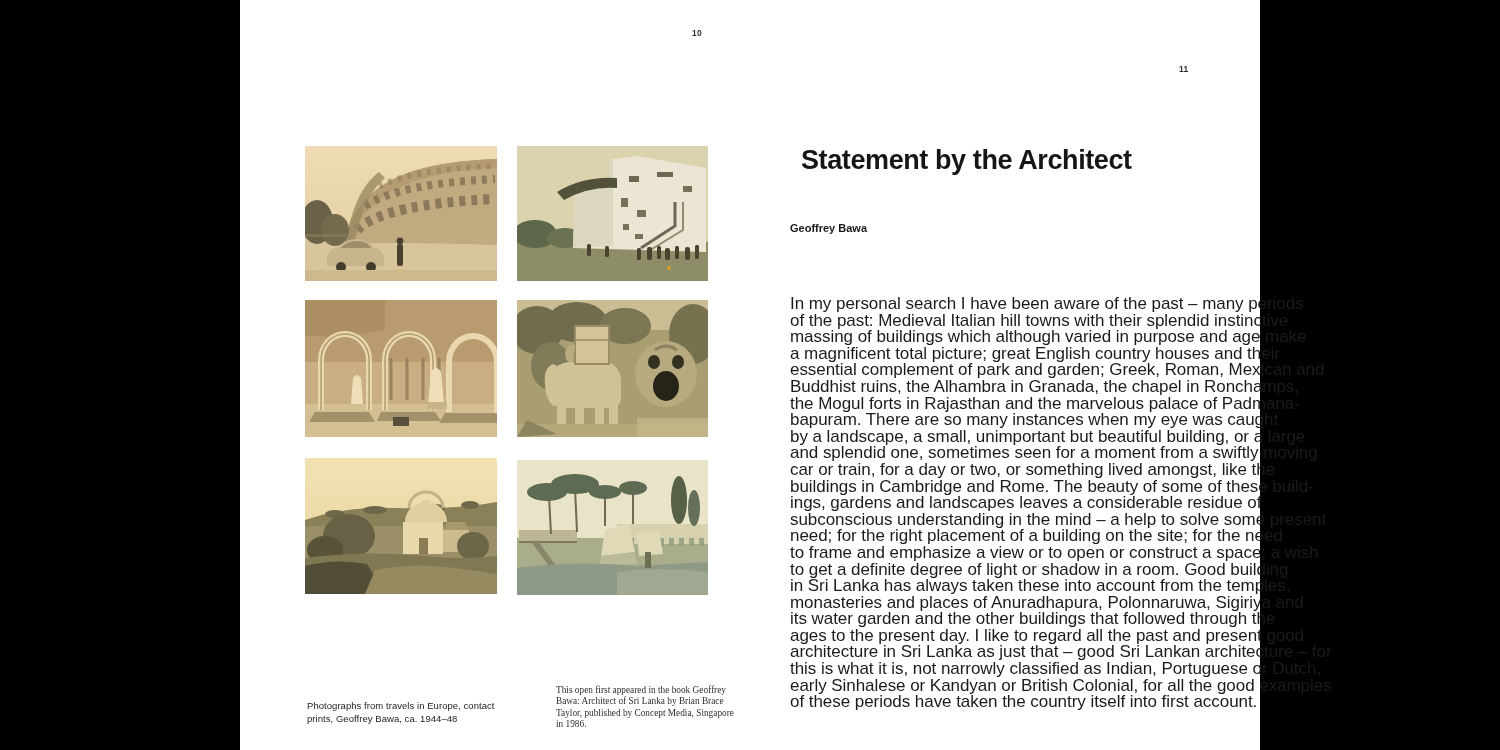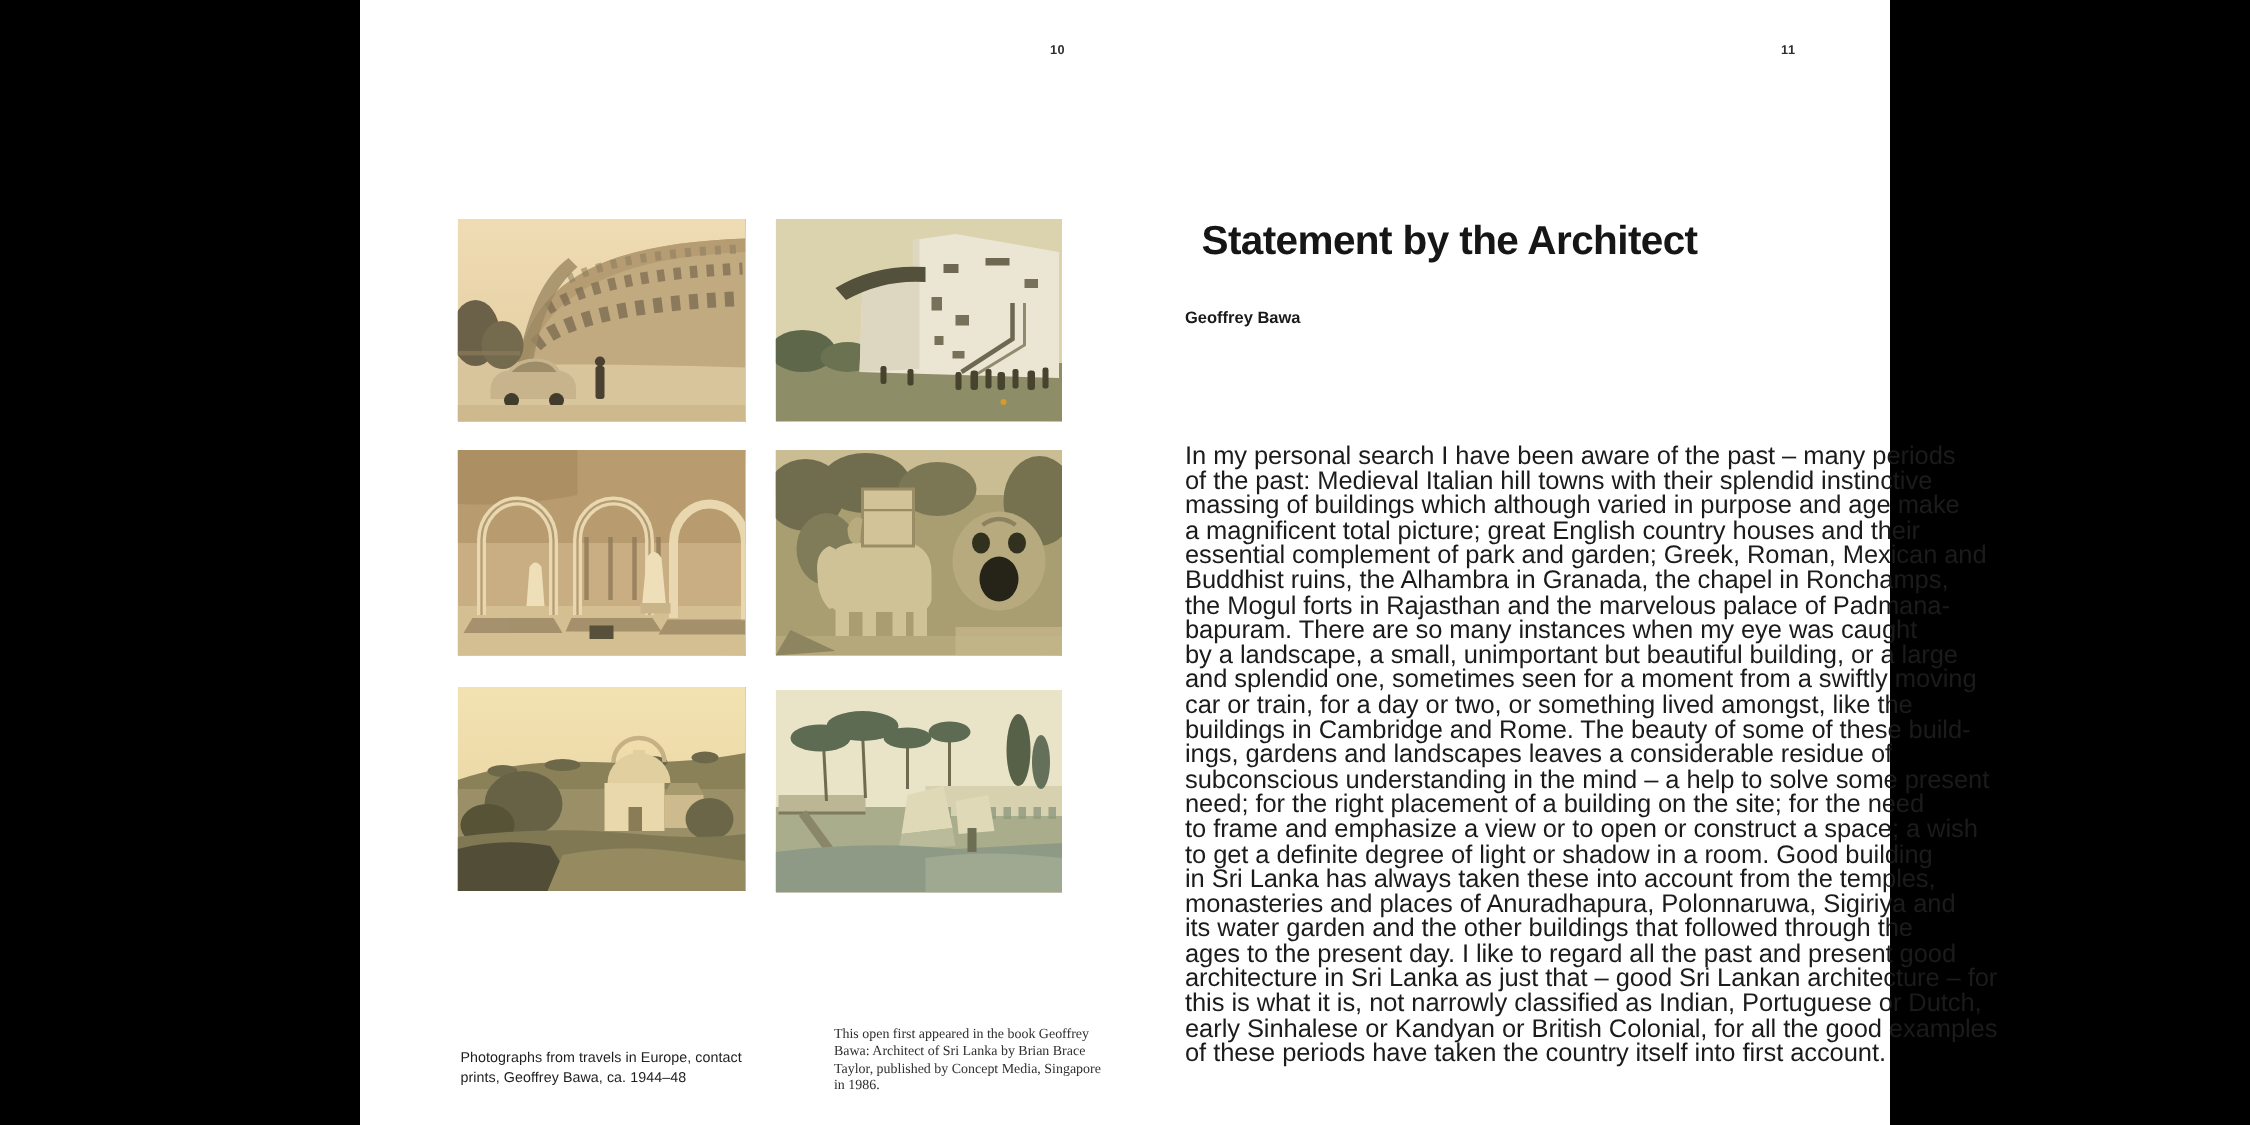--- a/index.html
+++ b/index.html
@@ -6,25 +6,25 @@
   body{
     width:1500px;height:750px;position:relative;overflow:hidden;
     background:#ffffff;
     font-family:"Liberation Sans", sans-serif;
   }
   .side-bar{position:absolute;top:0;height:750px;width:240px;background:#000;}
   .side-bar.left{left:0;}
   .side-bar.right{left:1260px;}
 
   .page-number{
-    position:absolute;top:28px;width:18px;text-align:right;
+    position:absolute;top:28px;width:18px;text-align:left;
     font-size:8.5px;font-weight:bold;color:#2e2e2e;letter-spacing:.3px;
   }
   #page-number-left{left:692px;}
-  #page-number-right{left:1179px;}
+  #page-number-right{left:1179px;margin-top:36px;}
 
   
   .photo{
     position:absolute;overflow:hidden;
     box-shadow:inset 0 0 16px rgba(110,85,40,.22), inset 0 0 2px rgba(90,70,30,.35);
   }
   .photo svg{display:block;width:100%;height:100%;}
   #photo-1{left:305px;top:146px;width:192px;height:135px;}
   #photo-2{left:517px;top:146px;width:191px;height:135px;}
   #photo-3{left:305px;top:300px;width:192px;height:137px;}
@@ -43,21 +43,21 @@
     font-size:9.3px;line-height:11.4px;color:#2f2f2f;
   }
   .footnote .book-title{}
 
   
   .essay-title{
     position:absolute;left:789px;top:133px;
     font-size:27px;font-weight:bold;color:#161616;letter-spacing:-.4px;
   }
   .essay-author{
-    position:absolute;left:790px;top:206px;
+    position:absolute;left:790px;top:222px;
     font-size:11px;font-weight:bold;color:#1a1a1a;
   }
   .essay-body{
     position:absolute;left:790px;top:296px;
     font-size:17px;line-height:16.6px;color:#1b1b1b;
     white-space:pre;letter-spacing:-.05px;
   }
 </style>
 </head>
 <body>

